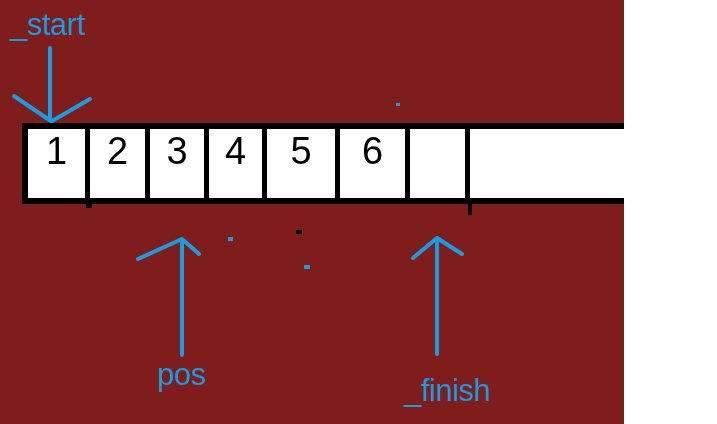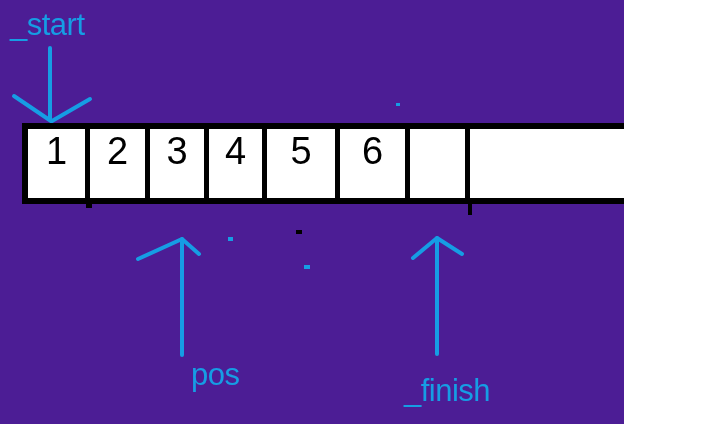--- a/index.html
+++ b/index.html
@@ -1,34 +1,34 @@
 <!DOCTYPE html>
 <html style="--accent: #169de4; --ink: #000000;"><head>
 <meta charset="utf-8">
 <style>
   :root { --accent: #169de4; --ink: #000000; }
   html, body { margin: 0; padding: 0; background: #ffffff; }
   .stage {
     position: relative;
     width: 624px;
     height: 424px;
-    background: #4c1d95;
+    background: #7f1d1d;
     overflow: hidden;
     font-family: "Liberation Sans", sans-serif;
   }
   .label {
     position: absolute;
     color: var(--accent);
     font-size: 31px;
     line-height: 1.1;
     white-space: nowrap;
     letter-spacing: -0.5px;
   }
   .label-start  { left: 10px;  top: 8px;   }
-  .label-pos    { left: 157px; top: 358px; margin-left: 34px; }
+  .label-pos    { left: 157px; top: 358px; }
   .label-finish { left: 404px; top: 374px; }
 
   .array-box {
     position: absolute;
     left: 22px; top: 123px;
     width: 640px; height: 81px;
     border: 6px solid var(--ink);
     box-sizing: border-box;
     display: flex;
     background: #ffffff;

